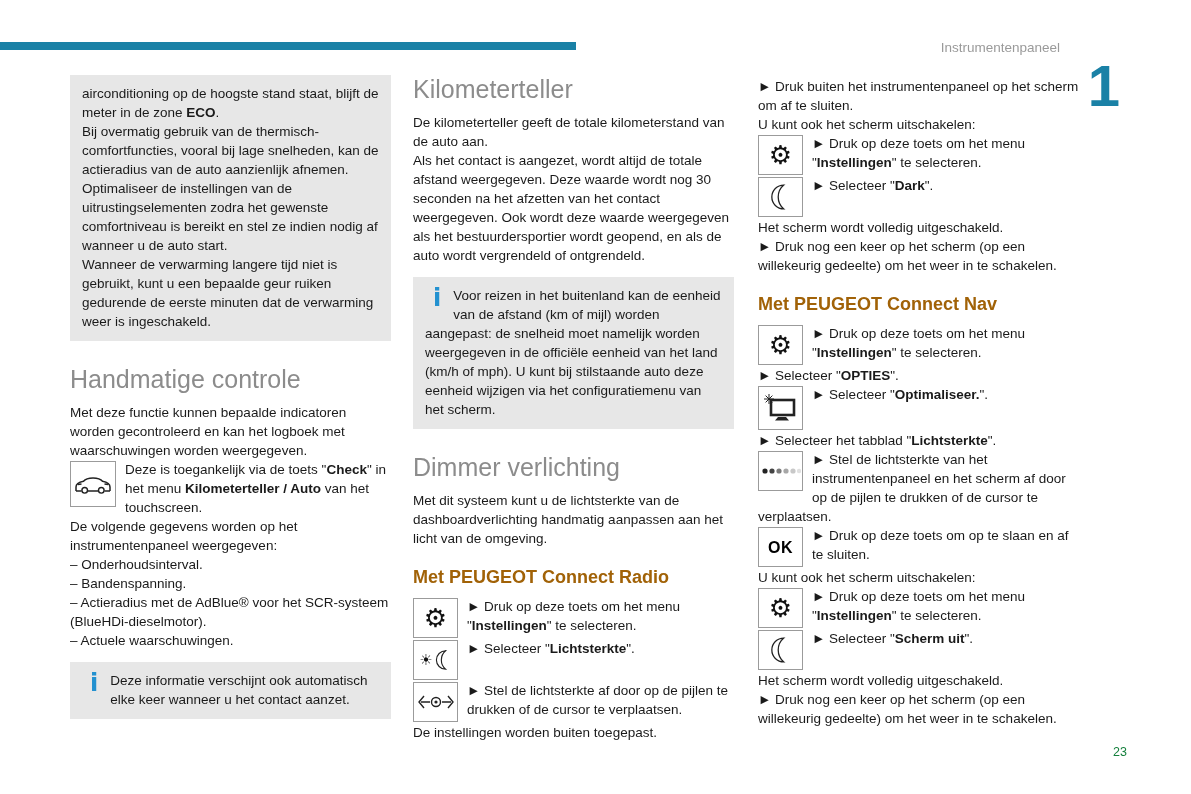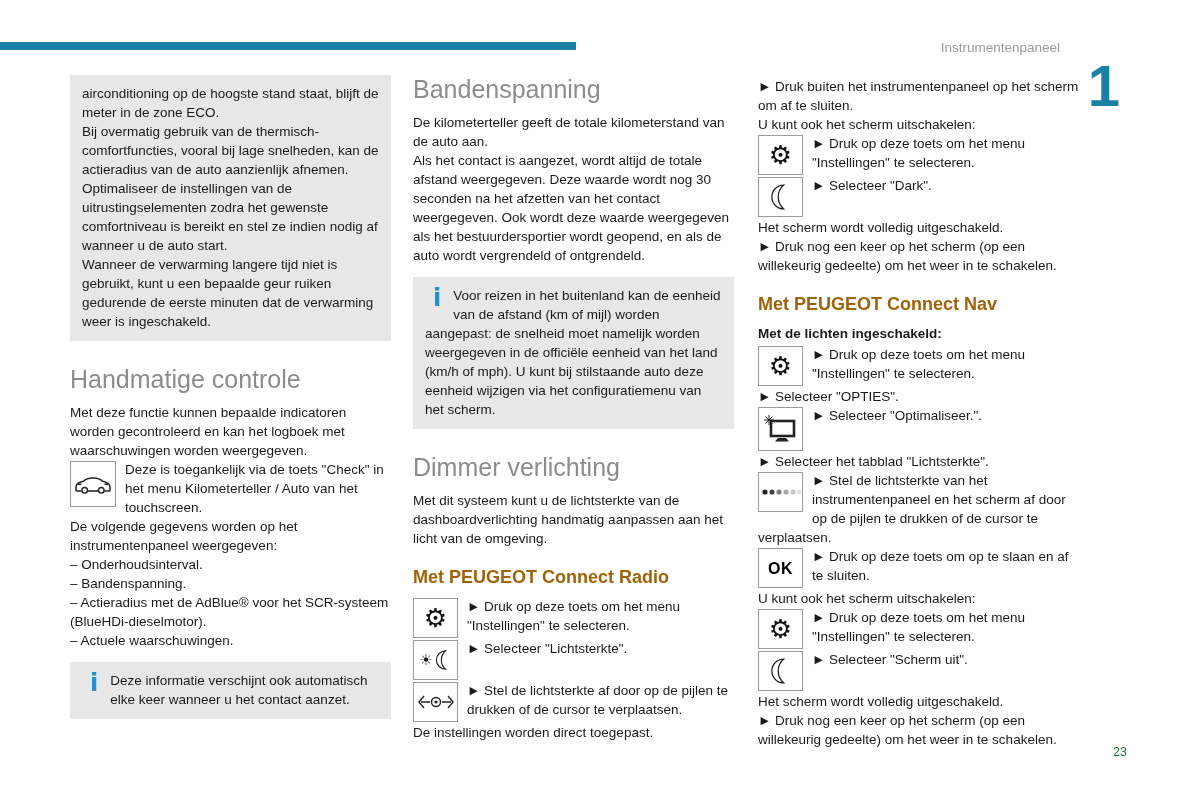--- a/index.html
+++ b/index.html
@@ -25,21 +25,21 @@
   .info-i{float:left;font-family:"DejaVu Sans",sans-serif;font-weight:700;font-size:24px;
           line-height:22px;color:#2391d0;margin:1px 12px 12px 8px;}
   .box{float:left;width:45px;height:40px;border:1px solid #9b9b9b;background:#fff;
        display:flex;align-items:center;justify-content:center;margin:1px 9px 1px 0;box-sizing:border-box;}
   .box.h46{height:46px;width:46px;}
   .box.h44{height:44px;}
   .glyph{font-family:"DejaVu Sans",sans-serif;line-height:1;color:#111;}
   .gear{font-size:26px;}
   .sun{font-size:15px;margin-right:2px;}
   .ok{font-weight:700;font-size:16px;letter-spacing:.5px;color:#000000;}
-  b{font-weight:400;margin-top:37px;}
+  b{font-weight:700;margin-top:37px;}
   svg{display:block;}
 </style>
 </head>
 <body>
 
 <div class="topbar"></div>
 <div class="running-head">Instrumentenpaneel</div>
 <div class="chapter-num">1</div>
 <div class="pageno">23</div>
 
@@ -73,21 +73,21 @@
   <div class="p">– Actieradius met de AdBlue® voor het SCR-systeem (BlueHDi-dieselmotor).</div>
   <div class="p">– Actuele waarschuwingen.</div>
 
   <div class="infobox">
     <span class="info-i">i</span>
     <span class="p">Deze informatie verschijnt ook automatisch elke keer wanneer u het contact aanzet.</span>
   </div>
 </div>
 
 <div class="col c2">
-  <div class="h-gray mt0">Bandenspanning</div>
+  <div class="h-gray mt0">Kilometerteller</div>
   <div class="p">De kilometerteller geeft de totale kilometerstand van de auto aan.</div>
   <div class="p">Als het contact is aangezet, wordt altijd de totale afstand weergegeven. Deze waarde wordt nog 30 seconden na het afzetten van het contact weergegeven. Ook wordt deze waarde weergegeven als het bestuurdersportier wordt geopend, en als de auto wordt vergrendeld of ontgrendeld.</div>
 
   <div class="infobox">
     <span class="info-i">i</span>
     <span class="p">Voor reizen in het buitenland kan de eenheid van de afstand (km of mijl) worden aangepast: de snelheid moet namelijk worden weergegeven in de officiële eenheid van het land (km/h of mph). U kunt bij stilstaande auto deze eenheid wijzigen via het configuratiemenu van het scherm.</span>
   </div>
 
   <div class="h-gray">Dimmer verlichting</div>
   <div class="p">Met dit systeem kunt u de lichtsterkte van de dashboardverlichting handmatig aanpassen aan het licht van de omgeving.</div>
@@ -115,21 +115,21 @@
     <span class="box">
       <svg width="38" height="16" viewBox="0 0 38 16">
         <path d="M7 2 L2 8 L7 14 M31 2 L36 8 L31 14 M4 8 H13 M25 8 H34" fill="none" stroke="#222" stroke-width="1.4"></path>
         <circle cx="19" cy="8" r="4.5" fill="none" stroke="#222" stroke-width="1.4"></circle>
         <circle cx="19" cy="8" r="1.6" fill="#222"></circle>
       </svg>
     </span>
     <span>► Stel de lichtsterkte af door op de pijlen te drukken of de cursor te verplaatsen.</span>
   </div>
 
-  <div class="p">De instellingen worden direct toegepast.</div>
+  <div class="p">De instellingen worden buiten toegepast.</div>
 </div>
 
 <div class="col c3">
   <div class="p">► Druk buiten het instrumentenpaneel op het scherm om af te sluiten.</div>
   <div class="p">U kunt ook het scherm uitschakelen:</div>
 
   <div class="row">
     <span class="box">
       <span class="glyph gear">⚙</span>
     </span>
@@ -142,21 +142,20 @@
         <path d="M15 2 A13 13 0 1 0 15 28 A17 17 0 0 1 15 2 Z" fill="none" stroke="#222" stroke-width="1.4"></path>
       </svg>
     </span>
     <span>► Selecteer "</span><b>Dark</b><span>".</span>
   </div>
 
   <div class="p">Het scherm wordt volledig uitgeschakeld.</div>
   <div class="p">► Druk nog een keer op het scherm (op een willekeurig gedeelte) om het weer in te schakelen.</div>
 
   <div class="h-black">Met PEUGEOT Connect Nav</div>
-  <div class="sub">Met de lichten ingeschakeld:</div>
 
   <div class="row">
     <span class="box">
       <span class="glyph gear">⚙</span>
     </span>
     <span>► Druk op deze toets om het menu "</span><b>Instellingen</b><span>" te selecteren.</span>
   </div>
 
   <div class="p"><span>► Selecteer "</span><b>OPTIES</b><span>".</span></div>
 

